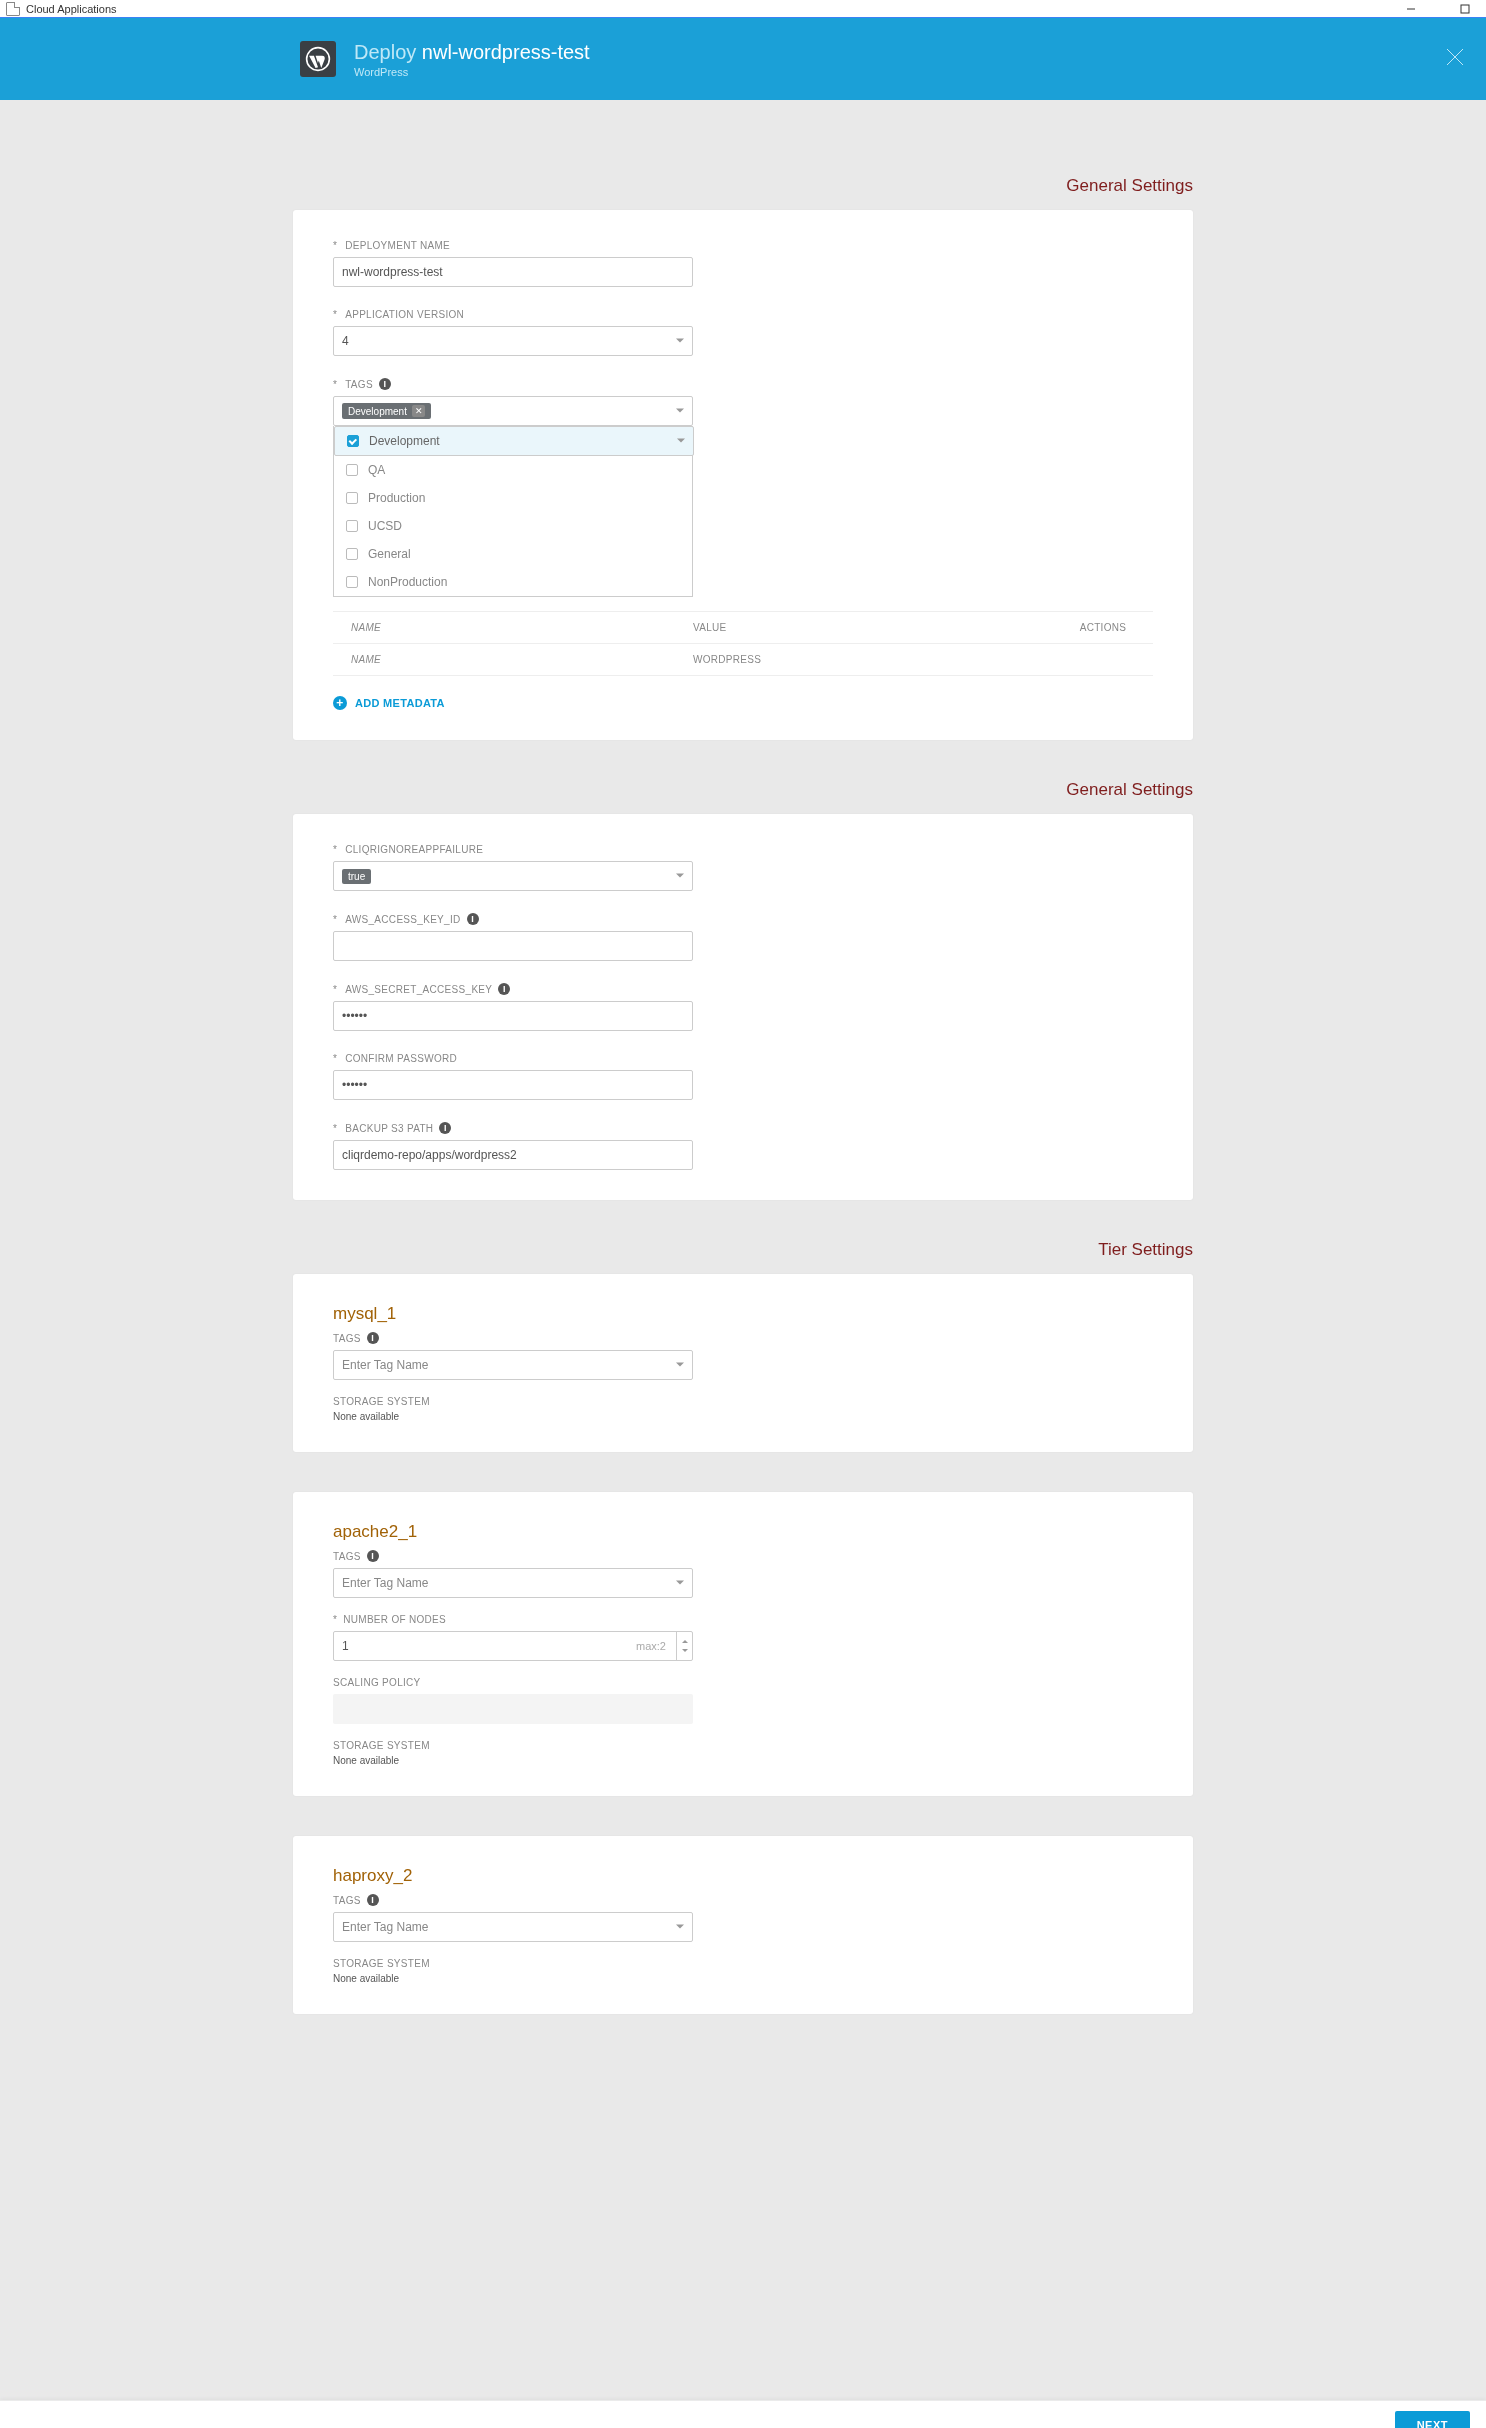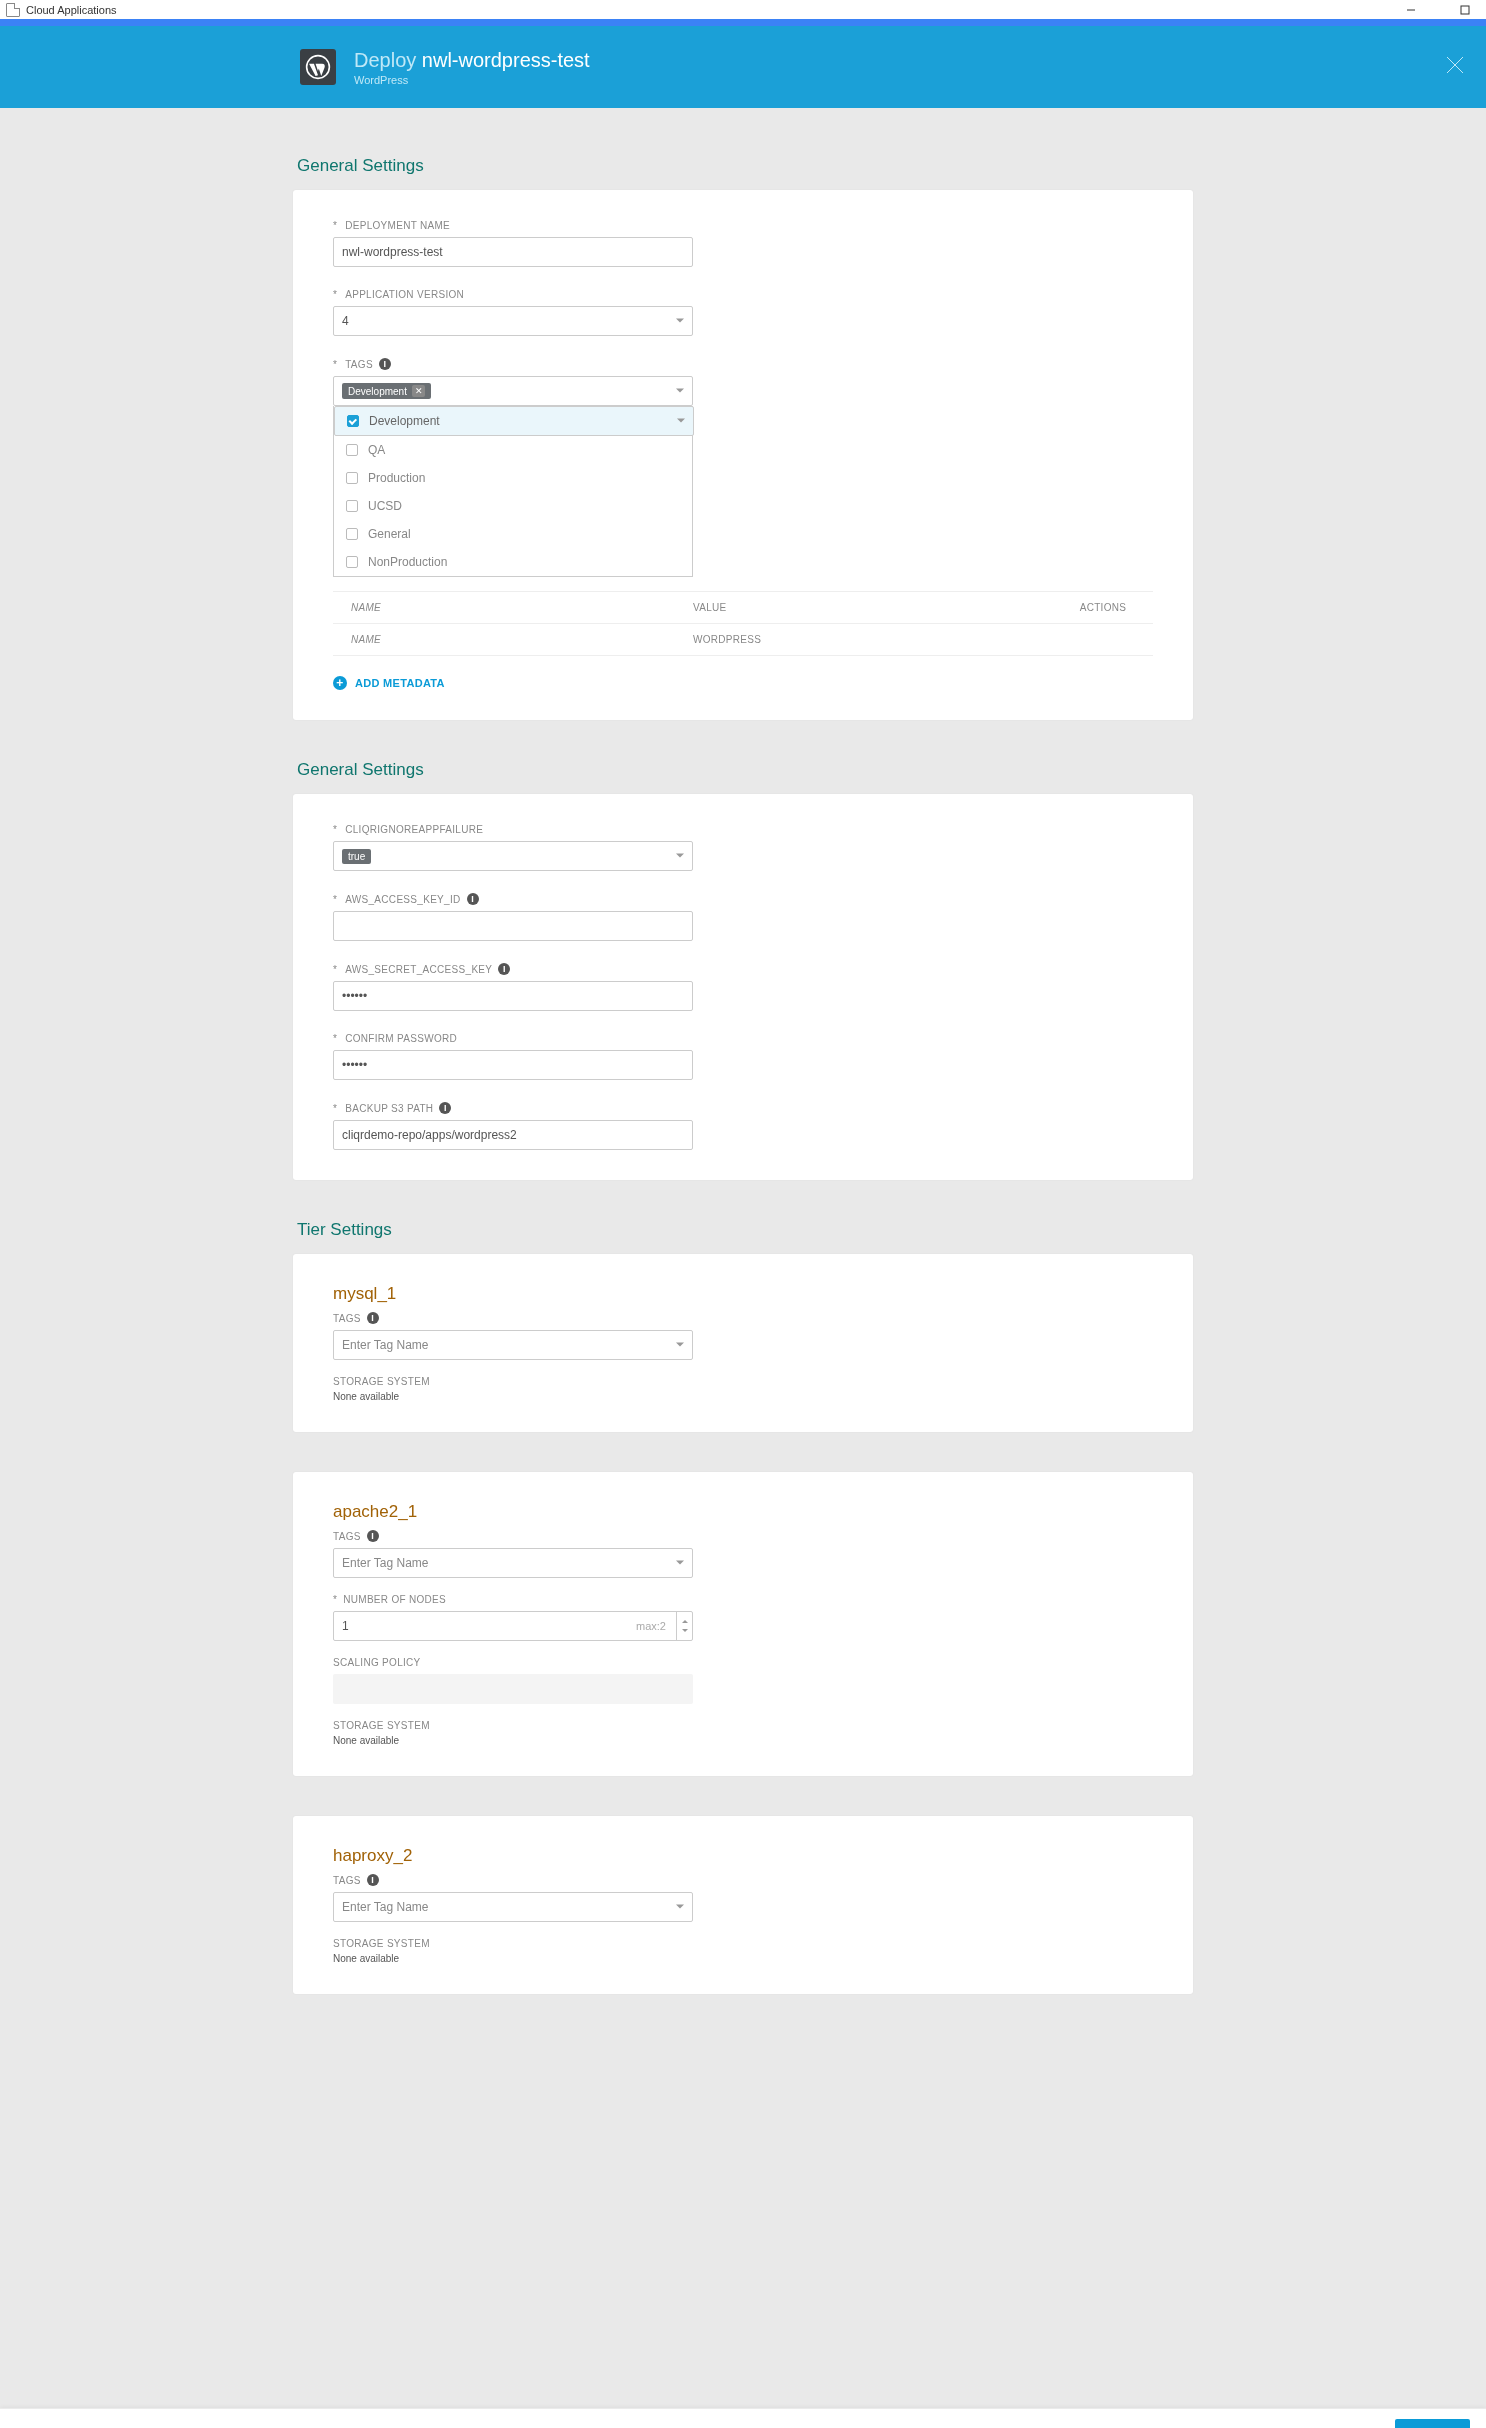--- a/index.html
+++ b/index.html
@@ -1,40 +1,40 @@
 <!DOCTYPE html>
 <html><head>
 <meta charset="utf-8">
 <style>
   * { box-sizing: border-box; margin: 0; padding: 0; font-family: "Segoe UI", "Helvetica Neue", Arial, sans-serif; }
   body { background: #ffffff; }
 
   
-  .win-bar { height: 26px; display:flex; align-items:center; padding:0 6px; border-bottom:7px solid #3b82f6; }
+  .win-bar { height: 18px; display:flex; align-items:center; padding:0 6px; border-bottom:1px solid #3b82f6; }
   .win-doc-icon { width:14px; height:14px; display:inline-block; border:1px solid #888; border-radius:1px; position:relative; margin-right:6px;}
   .win-doc-icon::after { content:""; position:absolute; top:-1px; right:-1px; width:5px; height:5px; background:#fff; border-left:1px solid #888; border-bottom:1px solid #888;}
   .win-title { font-size:11px; color:#333; }
   .win-ctrl { margin-left:auto; display:flex; gap:24px; font-size:11px; color:#333; }
   .win-btn { width:30px; height:24px; display:flex; align-items:center; justify-content:center; cursor:pointer;}
 
   
   .app-header { background:#1ba0d7; height:82px; display:flex; align-items:center; padding:0 40px 0 300px; position:relative;}
   .wp-badge { width:36px; height:36px; background:#3a3f44; border-radius:3px; display:flex; align-items:center; justify-content:center; margin-right:18px;}
   .wp-svg { width:26px; height:26px; }
   .app-hd-txt .deploy { font-size:20px; color:#bfe8f7; font-weight:300;}
   .app-hd-txt .deploy strong { color:#fff; font-weight:400;}
   .app-hd-txt .sub { font-size:11px; color:#bfe8f7; margin-top:2px;}
   .close-x { position:absolute; right:20px; top:50%; transform:translateY(-50%); color:#bfe8f7; cursor:pointer;}
   .close-x svg { width:22px; height:22px; stroke:#bfe8f7; stroke-width:1;}
 
   
   .page { background:#e9e9e9; padding:40px 0 80px; min-height:2300px; }
   .wrap { width:900px; margin:0 auto; }
 
-  .section-title { font-size:17px; color:#0f766e; font-weight:400; margin:8px 0 14px 4px;}
+  .section-title { font-size:17px; color:#7f1d1d; font-weight:400; margin:36px 0 14px 4px;text-align:right;}
 
   .card { background:#fff; border-radius:3px; padding:30px 40px; margin-bottom:40px; box-shadow:0 0 2px rgba(0,0,0,.06);}
 
   .field { margin-bottom:22px; }
   .lbl { font-size:10px; letter-spacing:.3px; color:#888; text-transform:uppercase; display:flex; align-items:center; gap:6px;}
   .lbl .req { margin-right:2px; }
   .info-dot { width:12px;height:12px; background:#555; border-radius:50%; color:#fff; font-size:9px; display:inline-flex; align-items:center; justify-content:center; font-weight:bold;}
   .ctrl { margin-top:6px; }
   .tx, .sel, .tagbox { width:360px; height:30px; border:1px solid #ccc; border-radius:2px; background:#fff; font-size:12px; color:#555; padding:0 8px; display:flex; align-items:center; position:relative;}
   .tx input { border:none; outline:none; width:100%; font-size:12px; color:#555; background:transparent;}

